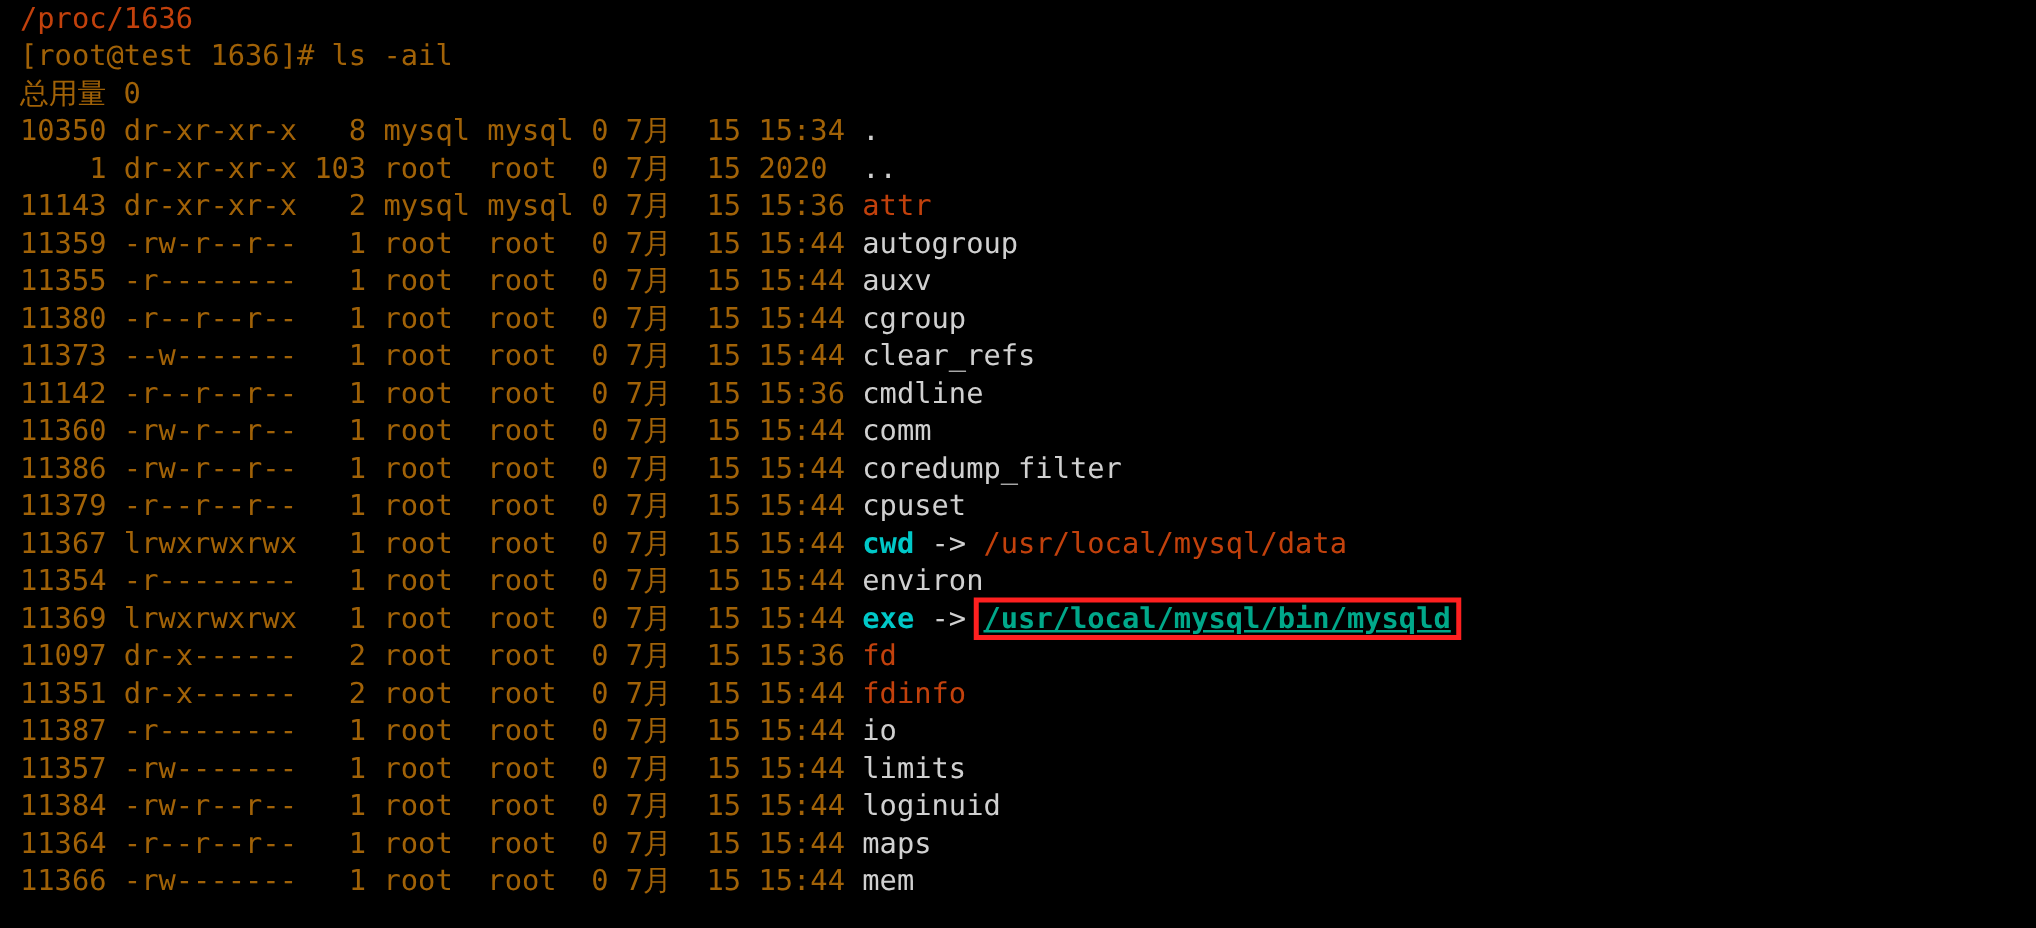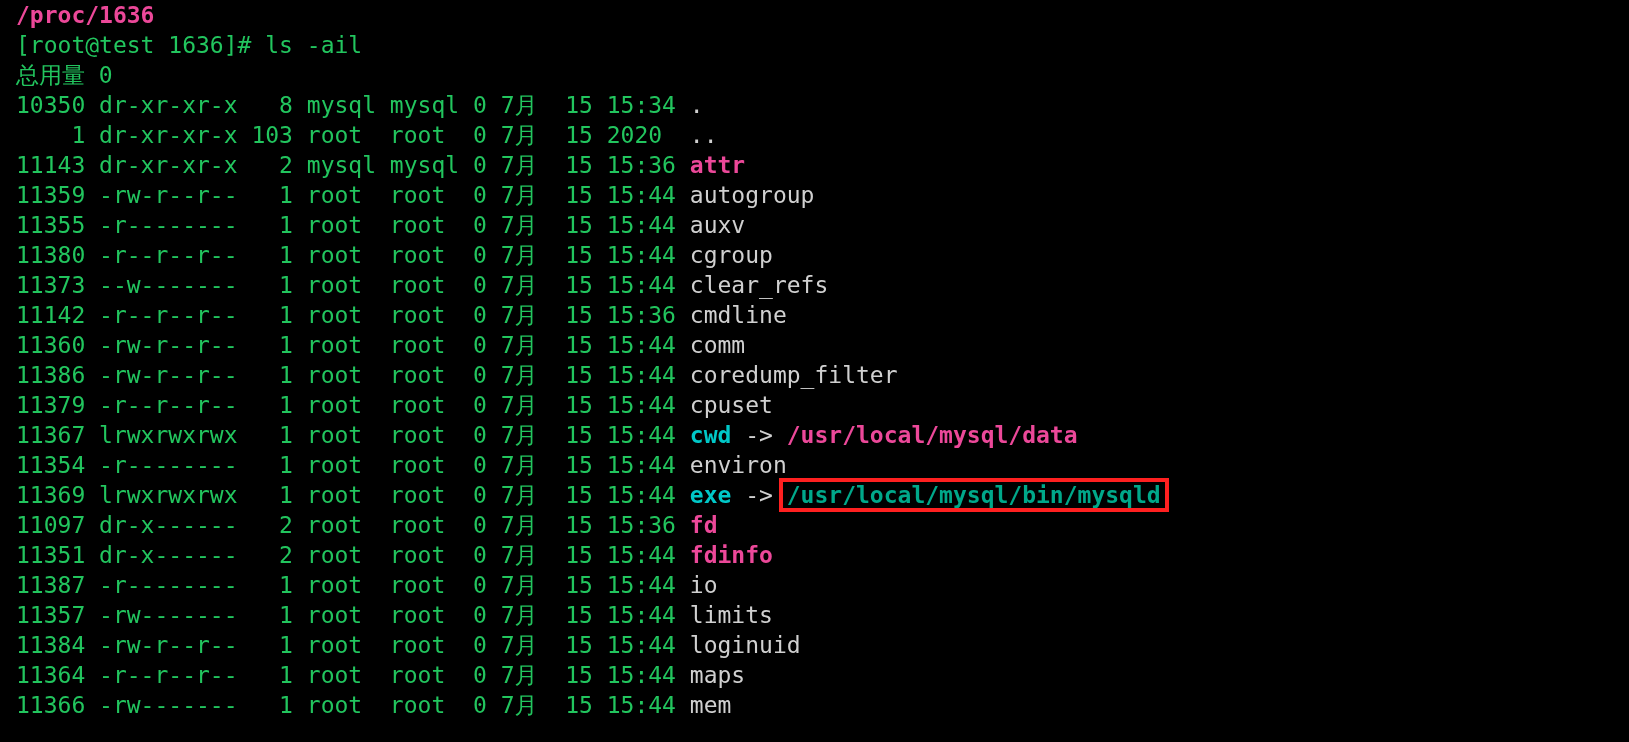--- a/index.html
+++ b/index.html
@@ -12,25 +12,25 @@
   }
   .terminal {
     font-family: "Consolas", "DejaVu Sans Mono", "Menlo", monospace;
     font-size: 23px;
     line-height: 30px;
     white-space: pre;
     color: #d0d0d0;
     padding: 0 16px 0 16px;
     position: relative;
   }
-  .yellow { color: #22c55e; }
+  .yellow { color: #a16207; }
   .white  { color: #d0d0d0; }
-  .blue   { color: #ec4899; font-weight: bold; }
+  .blue   { color: #c2410c; font-weight: normal; }
   .cyan   { color: #00c8c8; font-weight: bold; margin-top: 44px; }
-  .teal   { color: #00a88a; font-weight: bold; }
+  .teal   { color: #00a88a; font-weight: bold; text-decoration: underline; }
   .row { display: block; }
   .hlbox {
     position: absolute;
     border: 4px solid #ff2020;
     box-sizing: border-box;
     pointer-events: none;
   }
 </style>
 </head>
 <body>

